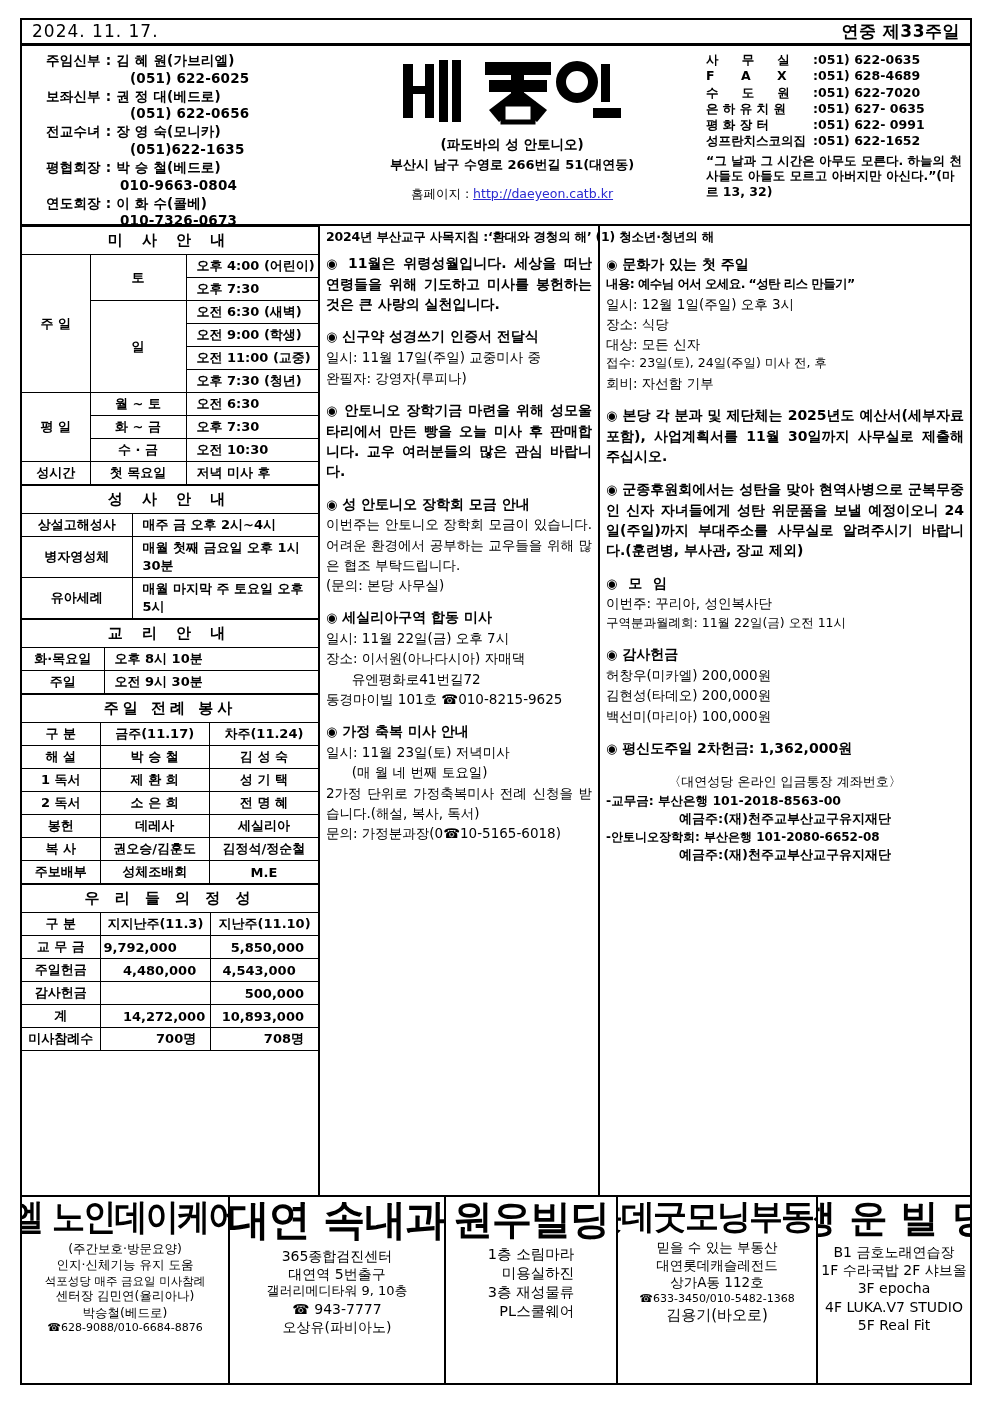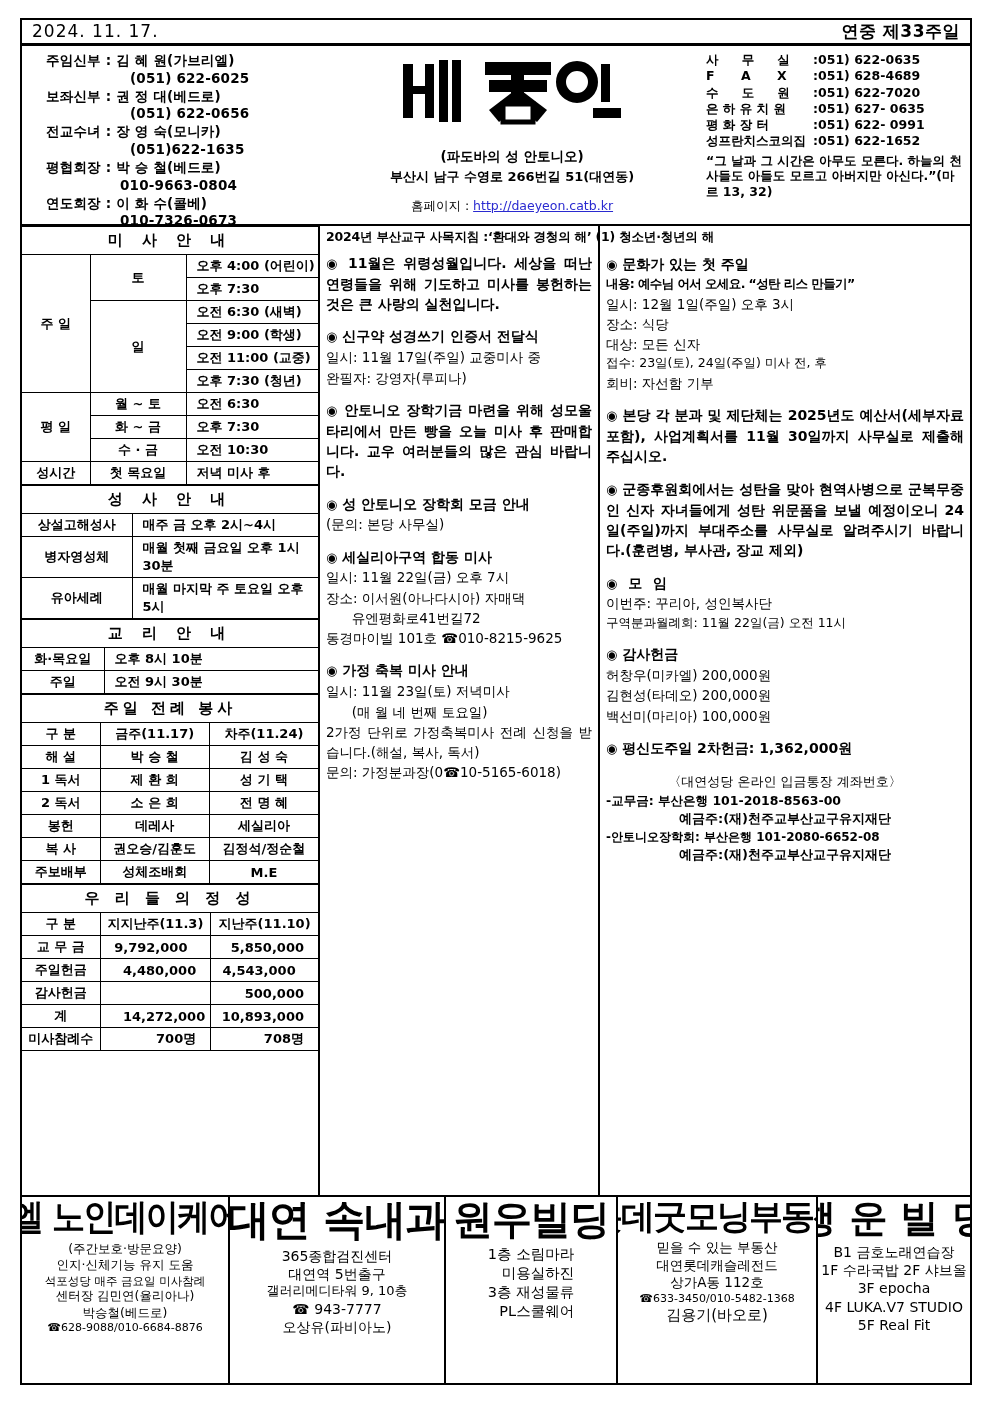--- a/index.html
+++ b/index.html
@@ -53,21 +53,21 @@
   .mh-left .ln.tel2 { text-align: left; padding-left: 74px; letter-spacing: 0.2px; }
 
   .mh-center {
     flex: 1;
     display: flex;
     flex-direction: column;
     align-items: center;
     padding-top: 4px;
   }
   .logo-wrap { height: 82px; display:flex; align-items:center; justify-content:center; }
-  .mh-center .sub1 { font-size: 13.5px; font-weight: 700; margin-top: 16px; }
+  .mh-center .sub1 { font-size: 13.5px; font-weight: 700; margin-top: 4px; }
   .mh-center .sub2 { font-size: 13px; font-weight: 700; margin-top: 2px; }
   .mh-center .hp { font-size: 12.5px; margin-top: 12px; }
   .mh-center .hp .url { color: #2a2ad0; text-decoration: underline; }
 
   .mh-right {
     width: 268px;
     padding: 6px 8px 0 4px;
     font-size: 12.5px;
     font-weight: 700;
     line-height: 1.3;
@@ -405,21 +405,21 @@
               <tr>
                 <td class="sect" colspan="3" style="letter-spacing:5px">우 리 들 의 정 성</td>
               </tr>
           <tr>
             <td style="width:78px">구     분</td>
             <td>지지난주(11.3)</td>
             <td>지난주(11.10)</td>
           </tr>
           <tr>
                 <td>교 무 금</td>
-                <td style="text-align:center;padding-right:12px">9,792,000</td>
+                <td style="text-align:left;padding-right:12px">9,792,000</td>
                 <td style="text-align:right;padding-right:14px">5,850,000</td>
               </tr>
           <tr>
                 <td>주일헌금</td>
                 <td style="text-align:right;padding-right:14px">4,480,000</td>
                 <td style="text-align:center;padding-right:14px">4,543,000</td>
               </tr>
           <tr>
                 <td>감사헌금</td>
                 <td style="text-align:right;padding-right:14px"></td>
@@ -451,20 +451,21 @@
           <div class="bl-body">일시: 11월 17일(주일) 교중미사 중</div>
           <div class="bl-body">완필자: 강영자(루피나)</div>
         </div>
 
         <div class="bullet-block">
           <div class="bl-head just"><span class="dot">◉</span> <span>안토니오 장학기금 마련을 위해 성모울타리에서 만든 빵을 오늘 미사 후 판매합니다. 교우 여러분들의 많은 관심 바랍니다.</span></div>
         </div>
 
         <div class="bullet-block">
           <div class="bl-head"><span class="dot">◉</span> <span>성 안토니오 장학회 모금 안내</span></div>
+          <div class="bl-body just">이번주는 안토니오 장학회 모금이 있습니다. 어려운 환경에서 공부하는 교우들을 위해 많은 협조 부탁드립니다.</div>
           <div class="bl-body">(문의: 본당 사무실)</div>
         </div>
 
         <div class="bullet-block">
           <div class="bl-head"><span class="dot">◉</span> <span>세실리아구역 합동 미사</span></div>
           <div class="bl-body">일시: 11월 22일(금) 오후 7시</div>
           <div class="bl-body">장소: 이서원(아나다시아) 자매댁</div>
           <div class="bl-body" style="white-space:pre">      유엔평화로41번길72</div>
           <div class="bl-body">동경마이빌 101호 ☎010-8215-9625</div>
         </div>

